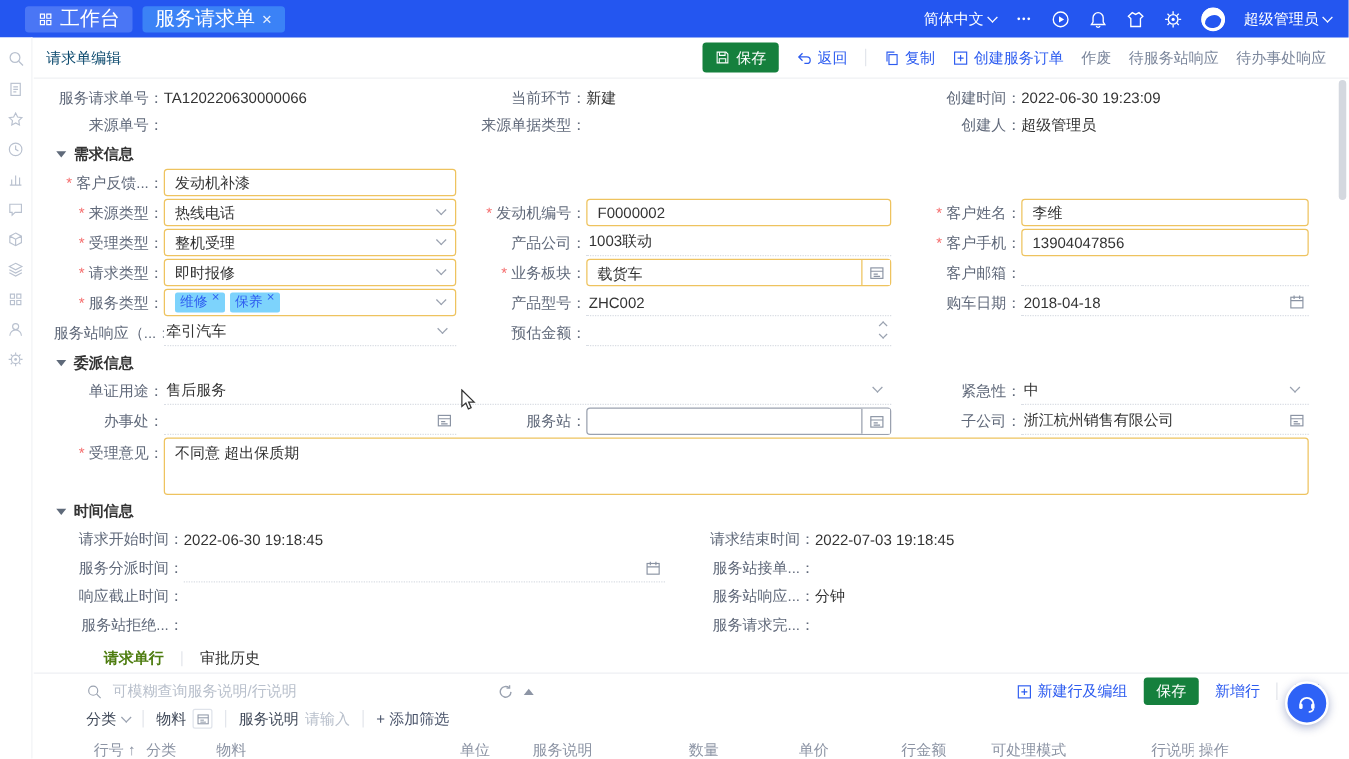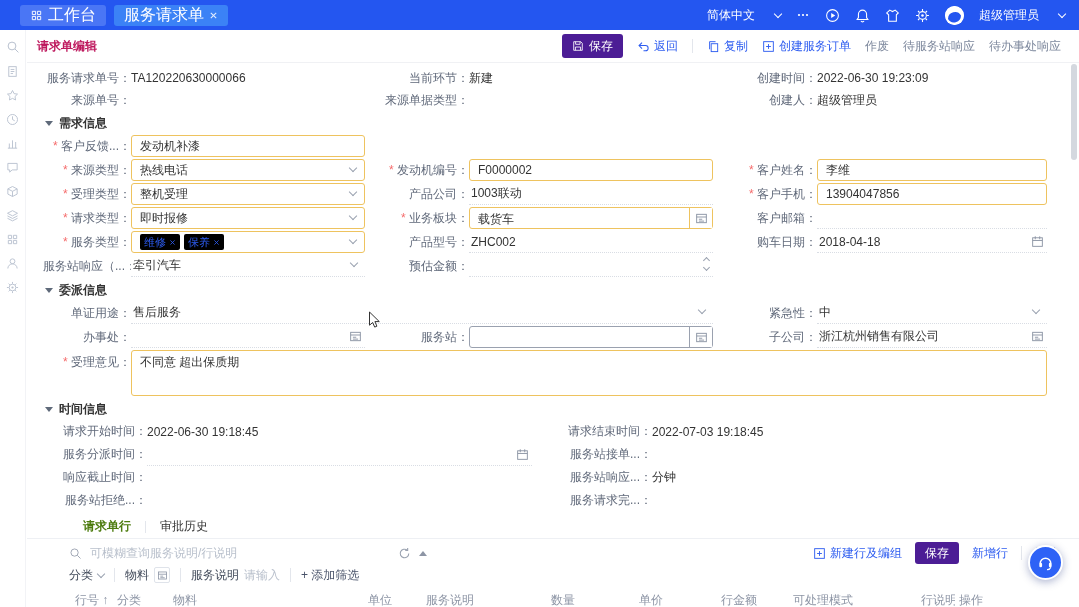--- a/index.html
+++ b/index.html
@@ -8,33 +8,33 @@
   svg{display:block}
   .ic{flex:0 0 auto}
 
   
   .topbar{height:30px;background:#2456f0;display:flex;align-items:center;padding:0 14px 0 20px;gap:8px;color:#fff}
   .tab{height:21px;display:flex;align-items:center;gap:5px;padding:0 10px;border-radius:3px;font-size:16px;cursor:pointer;white-space:nowrap}
   .tab.first{background:#4a76f5}
   .tab.active{background:#3b82f6}
   .tab .x{opacity:.85}
   .topbar-right{margin-left:auto;display:flex;align-items:center;gap:15px}
-  .tb-item{display:flex;align-items:center;gap:20px;cursor:pointer}
+  .tb-item{display:flex;align-items:center;gap:4px;cursor:pointer}
   .caret{width:6px;height:6px;border-right:1px solid currentColor;border-bottom:1px solid currentColor;transform:rotate(45deg);margin-top:-3px}
   .avatar{width:19px;height:19px;border-radius:50%;background:#fff;display:flex;align-items:center;justify-content:center;overflow:hidden}
 
   
   .sidebar{position:absolute;left:0;top:30px;bottom:0;width:26px;background:#fff;border-right:1px solid #f2f3f6;display:flex;flex-direction:column;align-items:center;padding-top:10px;gap:11px;color:#b9c1cf;z-index:3}
 
   
   .main{margin-left:27px}
   .hdr{height:33px;display:flex;align-items:center;padding:0 18px 0 10px;border-bottom:1px solid #f0f1f4}
-  .hdr .title{font-weight:700;color:#be185d}
+  .hdr .title{font-weight:400;color:#0c4a6e}
   .hdr-btns{margin-left:auto;display:flex;align-items:center;gap:14px}
-  .btn-primary{background:#4c1d95;color:#fff;height:24px;padding:0 10px;border:none;border-radius:3px;display:flex;align-items:center;gap:5px;font-size:12px;cursor:pointer;font-family:inherit}
+  .btn-primary{background:#15803d;color:#fff;height:24px;padding:0 10px;border:none;border-radius:3px;display:flex;align-items:center;gap:5px;font-size:12px;cursor:pointer;font-family:inherit}
   .link-btn{background:none;border:none;color:#2d5cf0;display:flex;align-items:center;gap:4px;font-size:12px;cursor:pointer;font-family:inherit}
   .text-btn{background:none;border:none;color:#7c879c;font-size:12px;cursor:pointer;font-family:inherit}
   .vdiv{width:1px;height:14px;background:#e3e6ec}
 
   
   .content{padding:4px 16px 0 16px}
   .row3{display:grid;grid-template-columns:338px 348px 1fr;align-items:center;height:24px}
   .row3.meta{height:22px}
   .fld{display:flex;align-items:center;height:100%;padding-right:16px;min-width:0}
   .lb{flex:0 0 88px;text-align:right;color:#60697a;white-space:nowrap;overflow:hidden}
@@ -52,21 +52,21 @@
   .boxed .sp{flex:1}
   .lkbtn{flex:0 0 23px;border-left:1px solid #9aa1af;display:flex;align-items:center;justify-content:center;color:#8a93a3;cursor:pointer;background:#fff;border-top:none;border-right:none;border-bottom:none}
   .sel-inp{width:100%;height:22px;border:1px solid #eec35f;border-radius:3px;display:flex;align-items:stretch;background:#fff}
   .sel-inp .tx{flex:1;display:flex;align-items:flex-end;padding:0 8px}
   .sel-inp .lkbtn{border-left:1px solid #eec35f}
   .icr{position:absolute;right:3px;top:4px;color:#8a93a3;cursor:pointer}
   .spin{position:absolute;right:4px;top:3px;display:flex;flex-direction:column;gap:2px;color:#9aa2b0;cursor:pointer}
   .spin i{width:5px;height:5px;border-right:1px solid currentColor;border-bottom:1px solid currentColor;display:block}
   .spin .up{transform:rotate(-135deg)}
   .spin .dn{transform:rotate(45deg)}
-  .tag{display:flex;align-items:center;gap:3px;background:#000000;color:#2d5cf0;border-radius:2px;padding:0 4px;height:16px;cursor:default}
+  .tag{display:flex;gap:3px;background:#7dd3fc;color:#2d5cf0;border-radius:2px;padding:0 4px;height:16px;cursor:default}
   .tag .tx{font-size:11px}
   .sect{height:20px;display:flex;align-items:center;gap:6px;font-weight:700;color:#333;margin:2px 0 1px 2px}
   .tri{width:0;height:0;border-left:4px solid transparent;border-right:4px solid transparent;border-top:5px solid #5f6a7a}
   .op-row{display:flex;margin:1px 16px 3px 0}
   .op-row .lb{padding-top:4px}
   .txta{flex:1;height:46px;border:1px solid #eec35f;border-radius:3px;padding:3px 8px;color:#333;background:#fff}
   .row2{display:grid;grid-template-columns:505px 1fr;align-items:center;height:23px}
 
   
   .dtabs{display:flex;align-items:center;gap:0;height:24px;border-bottom:1px solid #eef0f4;margin-top:3px;padding-left:42px}

